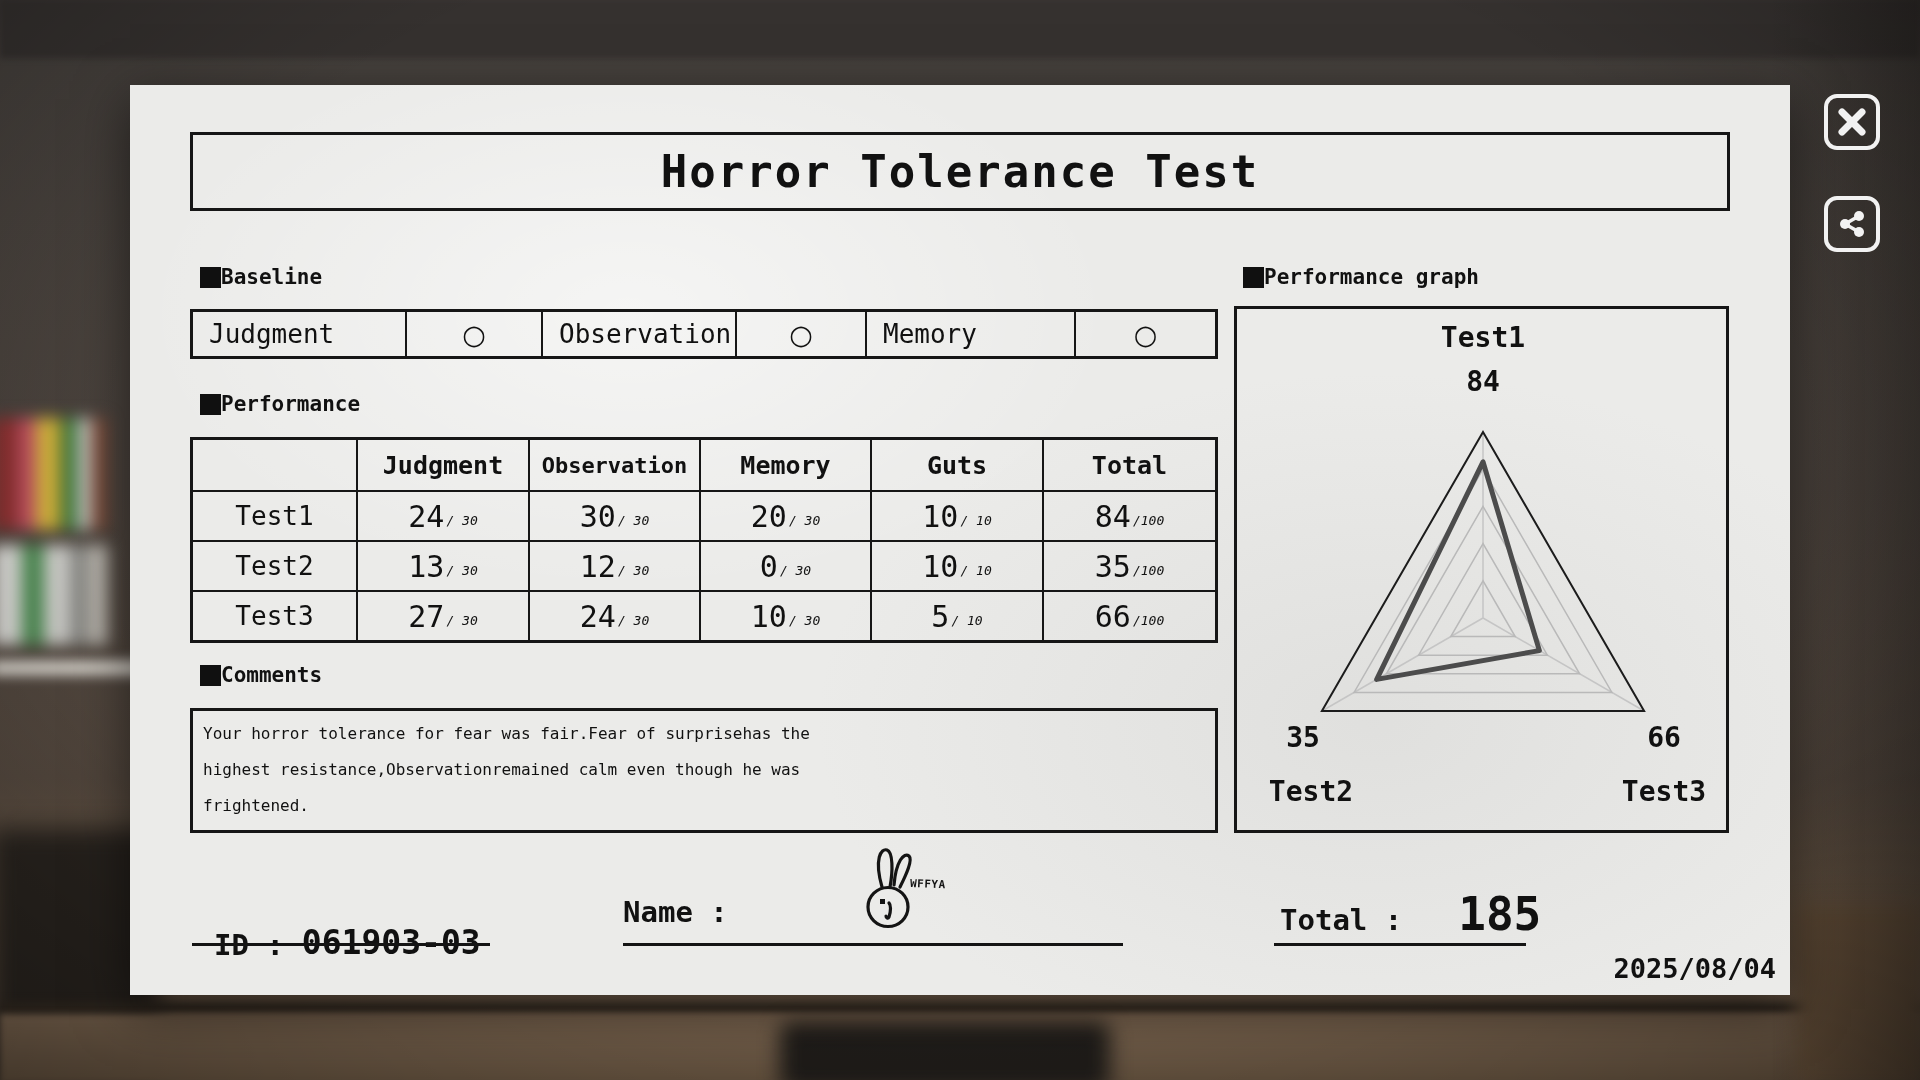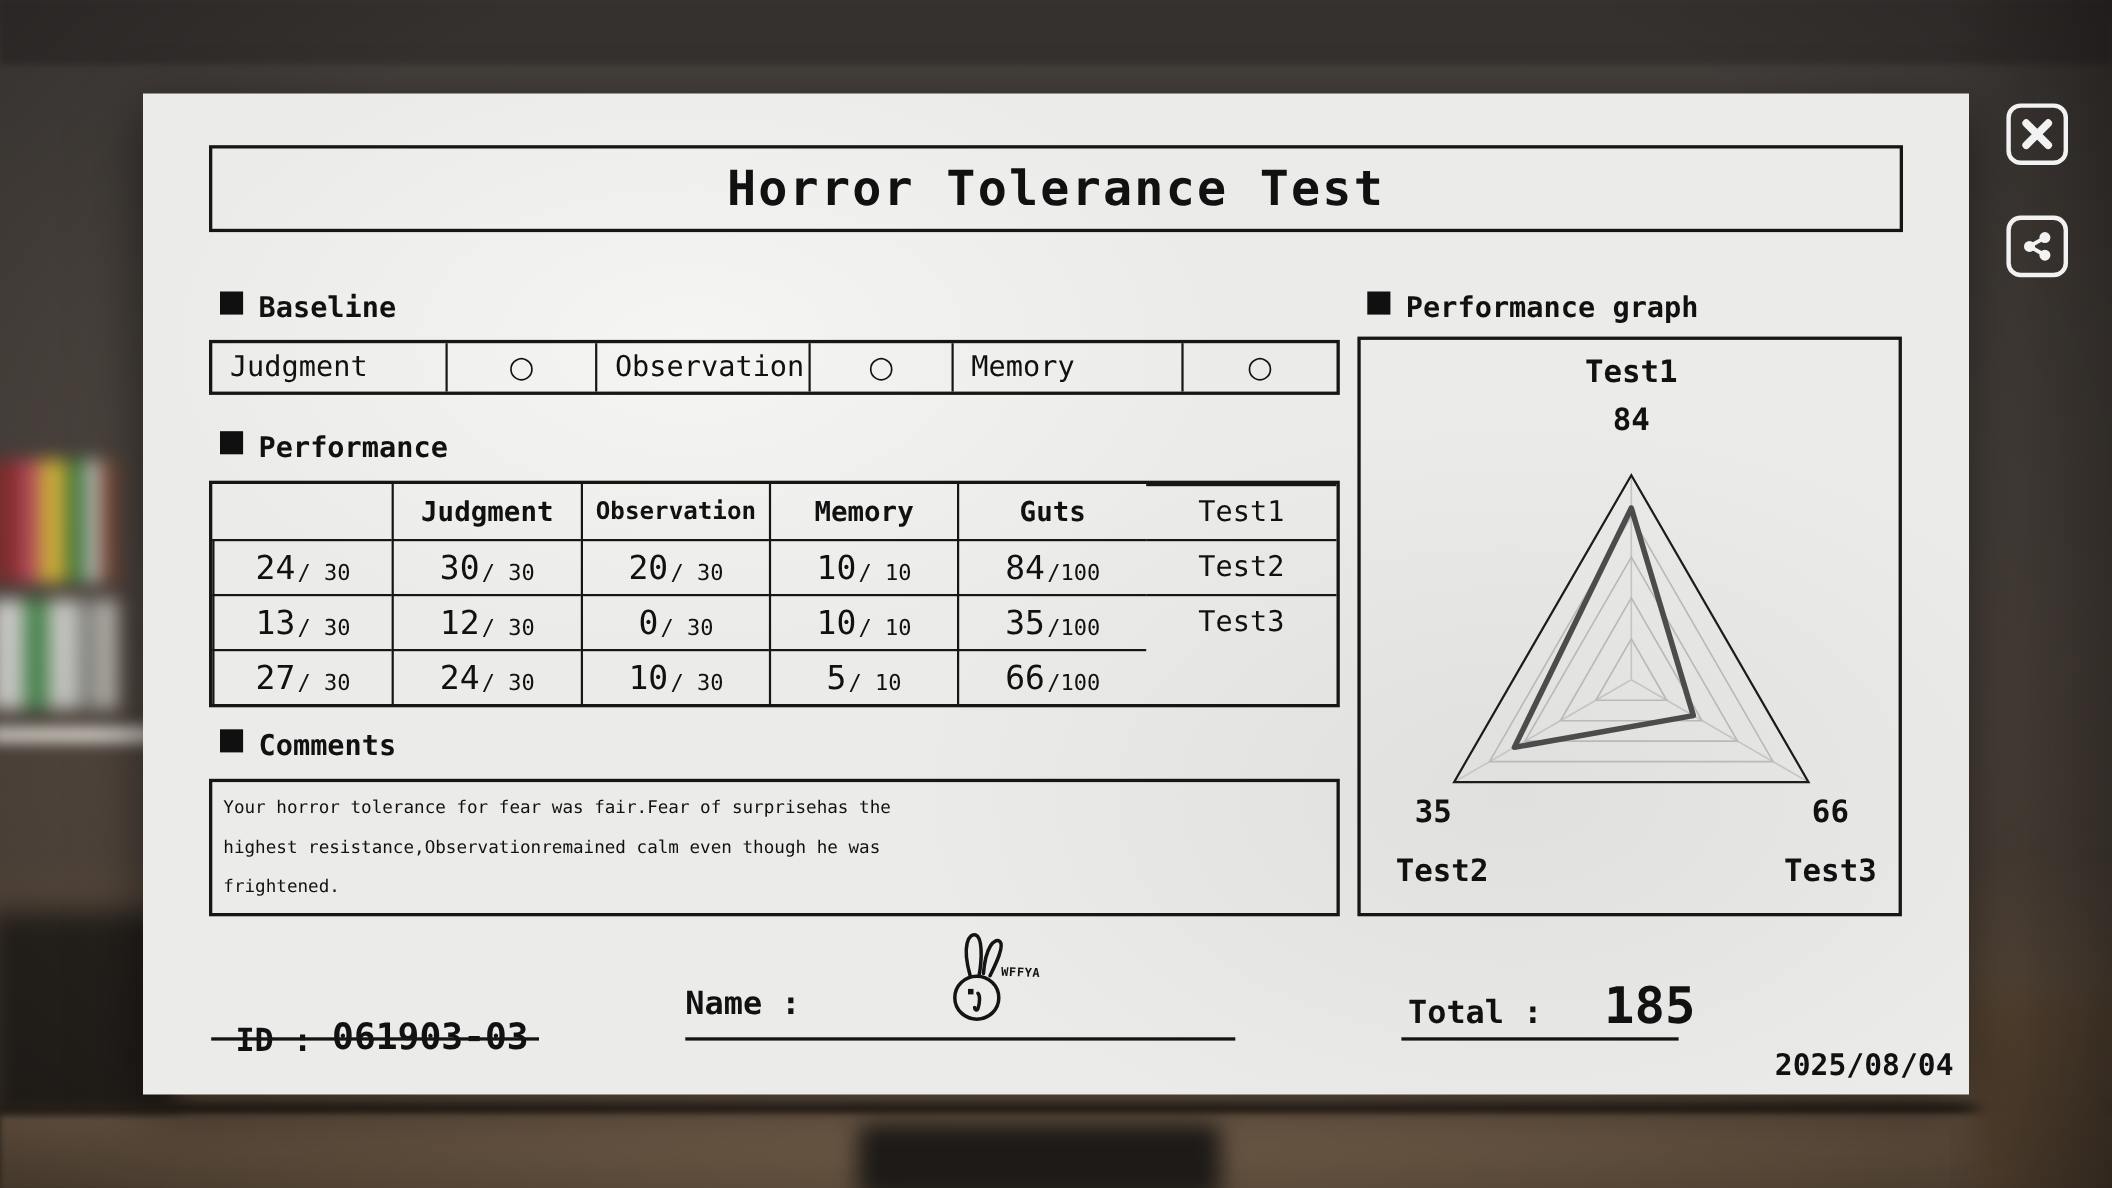--- a/index.html
+++ b/index.html
@@ -33,21 +33,21 @@
     background-image:
       radial-gradient(ellipse 700px 400px at 30% 25%, rgba(255,255,255,.5), rgba(255,255,255,0) 70%),
       radial-gradient(ellipse 800px 500px at 75% 70%, rgba(190,190,188,.25), rgba(190,190,188,0) 70%);
     box-shadow:0 14px 50px rgba(0,0,0,.55);
   }
 
   .title-box { position:absolute; left:60px; top:47px; width:1540px; height:79px;
     border:3px solid #161616; display:flex; align-items:center; justify-content:center; }
   .title-text { font-size:44px; font-weight:bold; letter-spacing:2px; }
 
-  .sec-head { position:absolute; display:flex; align-items:flex-start; gap:14px; font-size:26px; font-weight:bold; }
+  .sec-head { position:absolute; display:flex; align-items:center; font-size:21px; font-weight:bold; }
   .sec-sq { width:21px; height:21px; background:#101010; display:inline-block; }
 
   
   .base-table { position:absolute; left:60px; top:224px; width:1028px; height:50px;
     border:3px solid #161616; display:grid; grid-template-columns:212px 136px 194px 130px 209px 141px; }
   .base-table .cell { display:flex; align-items:center; font-size:26px; border-left:2px solid #161616; }
   .base-table .cell:first-child { border-left:none; }
   .base-table .lbl { padding-left:16px; }
   .base-table .mrk { justify-content:center; font-family:"DejaVu Sans","Liberation Sans",sans-serif; font-size:27px; }
 
@@ -56,21 +56,21 @@
     border:3px solid #161616; display:grid;
     grid-template-columns:163px 172px 171px 171px 172px 173px;
     grid-template-rows:50px 50px 50px 50px; }
   .perf-table .cell { display:flex; align-items:center; justify-content:center; border-left:2px solid #161616; border-top:2px solid #161616; }
   .perf-table .cell.c0 { border-left:none; }
   .perf-table .cell.r0 { border-top:none; }
   .perf-table .hdr { font-size:25px; font-weight:bold; }
   .perf-table .hdr.obs { font-size:22px; }
   .perf-table .rowname { font-size:26px; }
   .score .v { font-size:30px; font-weight:normal; }
-  .score .m { font-size:20px; margin-left:2px; position:relative; top:4px; }
+  .score .m { font-size:13px; margin-left:2px; position:relative; top:4px;font-style:italic; }
 
   
   .comments-box { position:absolute; left:60px; top:623px; width:1028px; height:125px;
     border:3px solid #161616; padding:5px 10px; }
   .comments-text { font-size:16px; line-height:36px; white-space:pre-line; }
 
   
   .footer-item { position:absolute; display:flex; align-items:baseline; }
   .f-label { font-size:29px; font-weight:bold; }
   .f-value { font-size:33px; font-weight:bold; }
@@ -144,20 +144,21 @@
   <div class="sec-head" style="left:70px; top:307px;">
     <span class="sec-sq"></span>
     <span>Performance</span>
   </div>
   <div class="perf-table">
     <div class="cell c0 r0"></div>
     <div class="cell r0 hdr">Judgment</div>
     <div class="cell r0 hdr obs">Observation</div>
     <div class="cell r0 hdr">Memory</div>
     <div class="cell r0 hdr">Guts</div>
+    <div class="cell r0 hdr">Total</div>
 
     <div class="cell c0 rowname">Test1</div>
     <div class="cell score">
         <span class="v">24</span>
         <span class="m">/ 30</span>
       </div>
     <div class="cell score">
         <span class="v">30</span>
         <span class="m">/ 30</span>
       </div>

